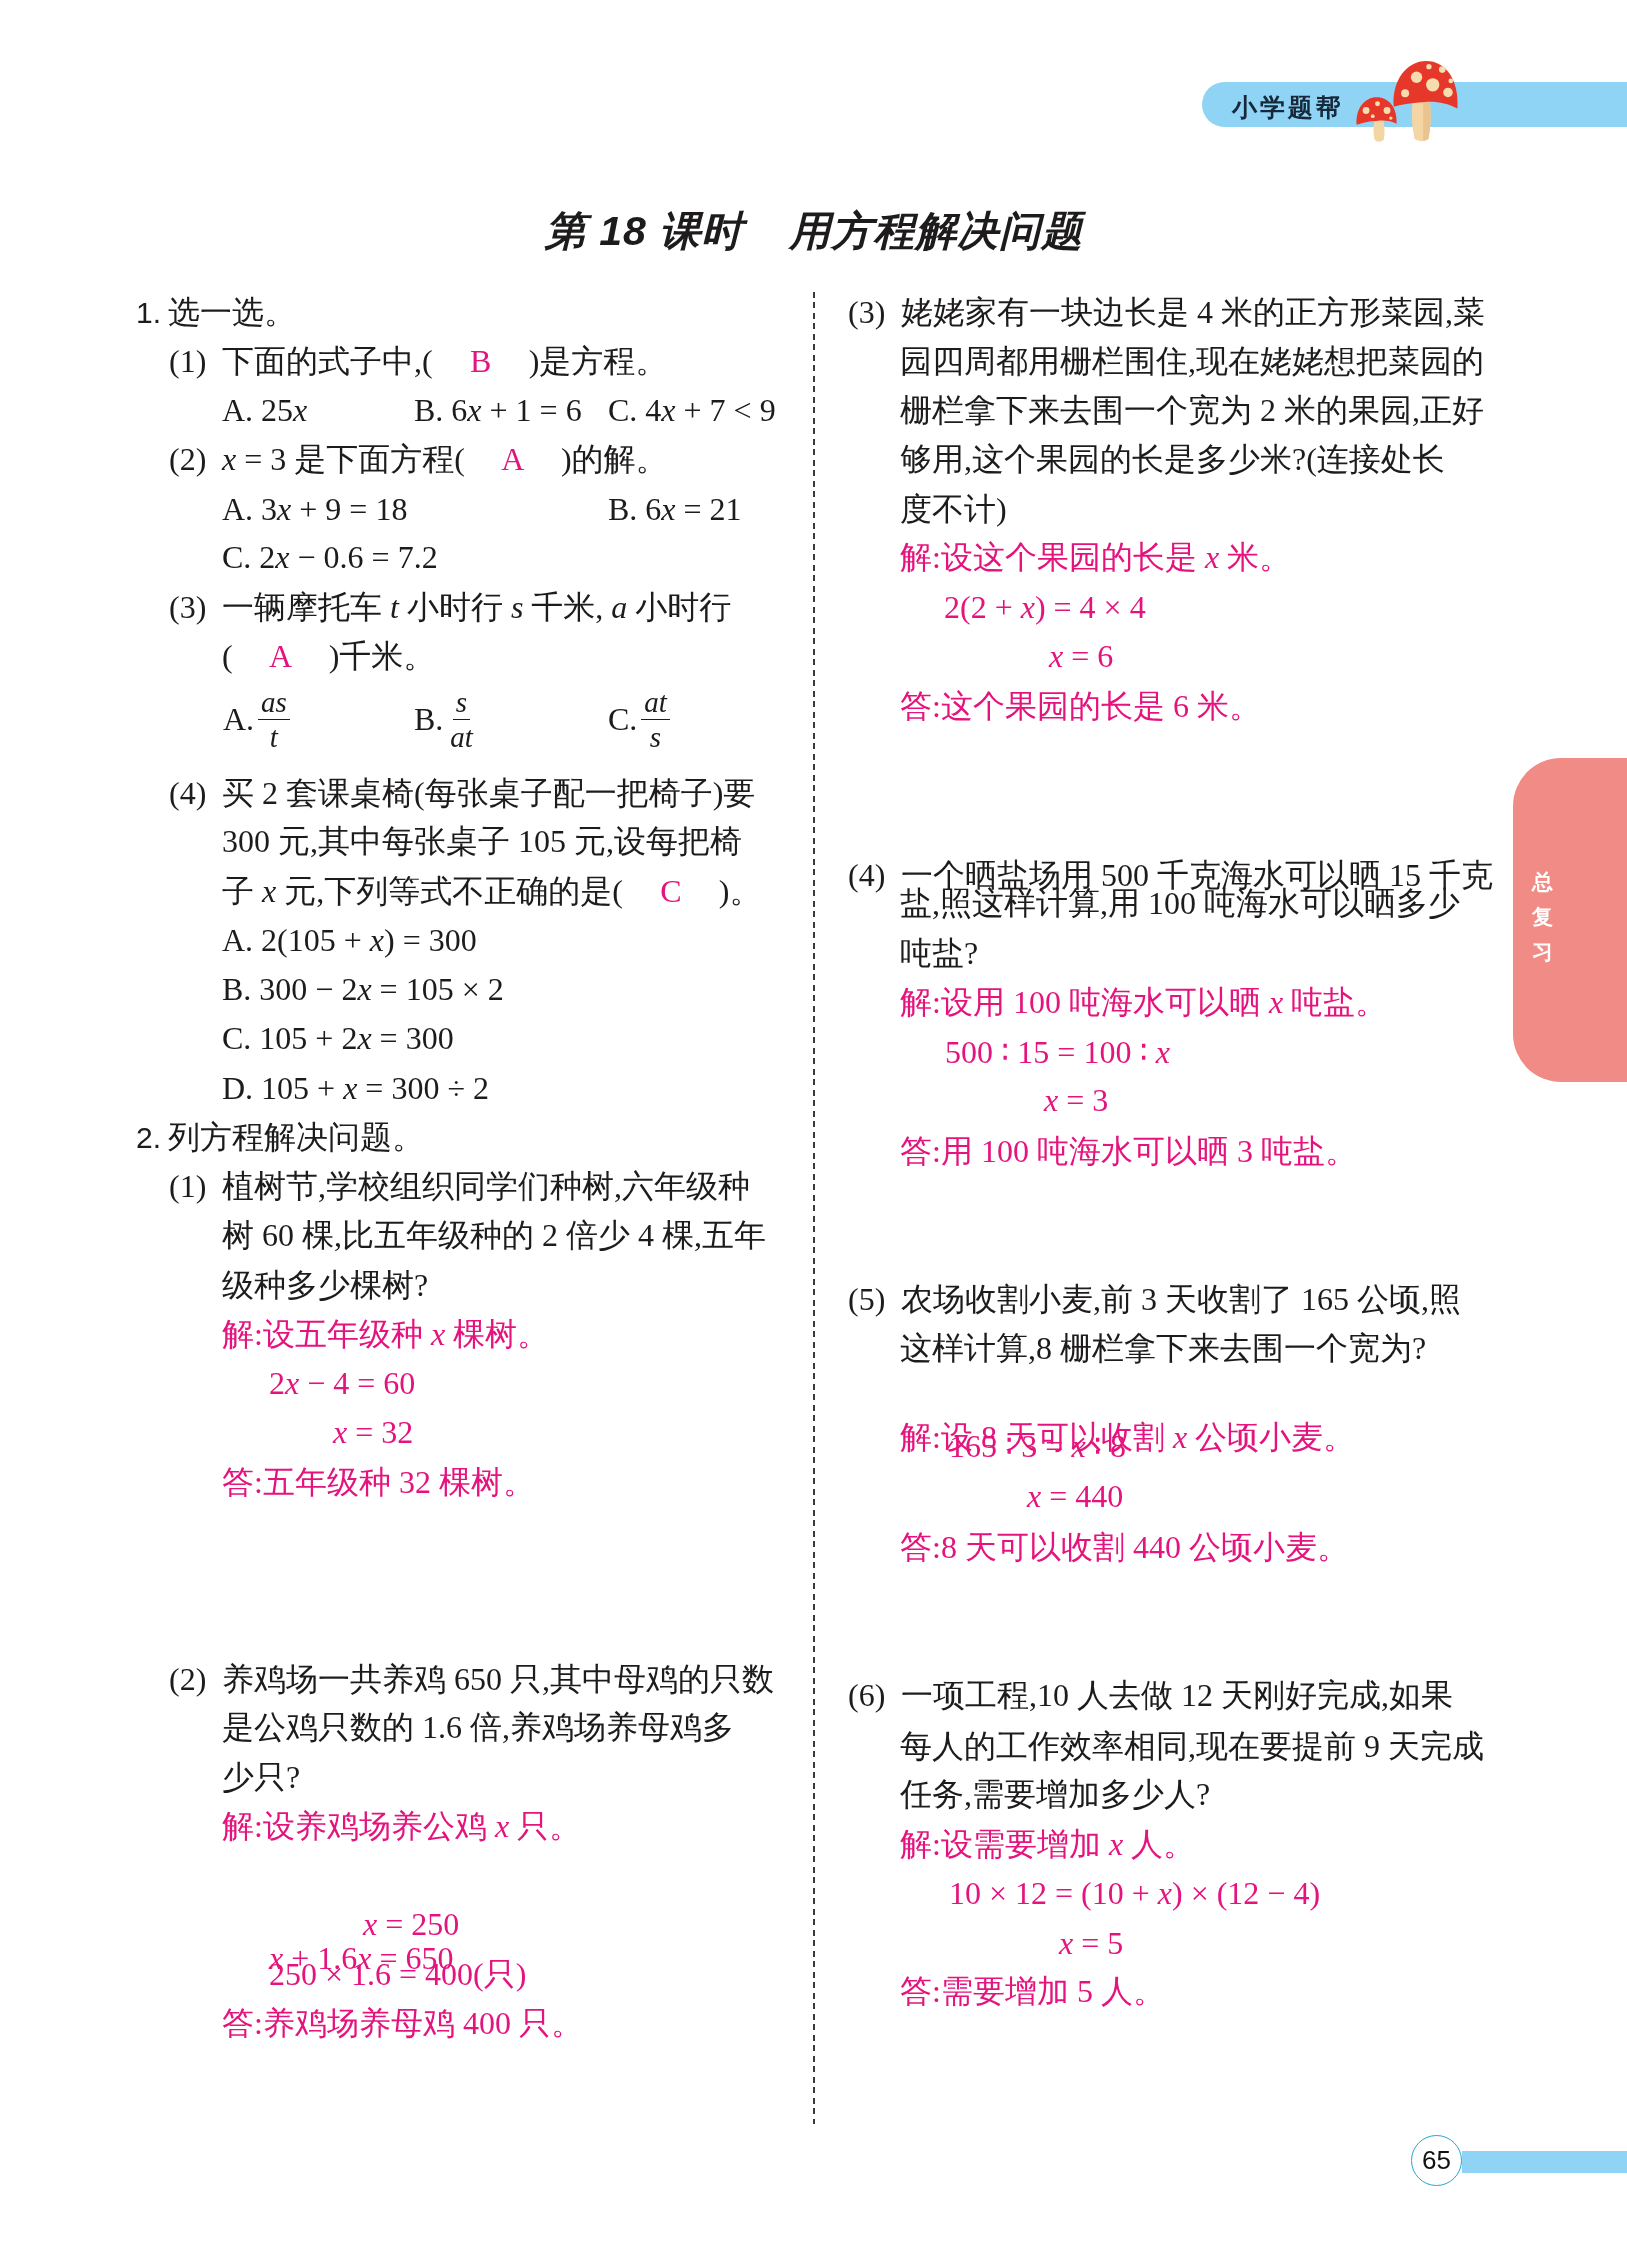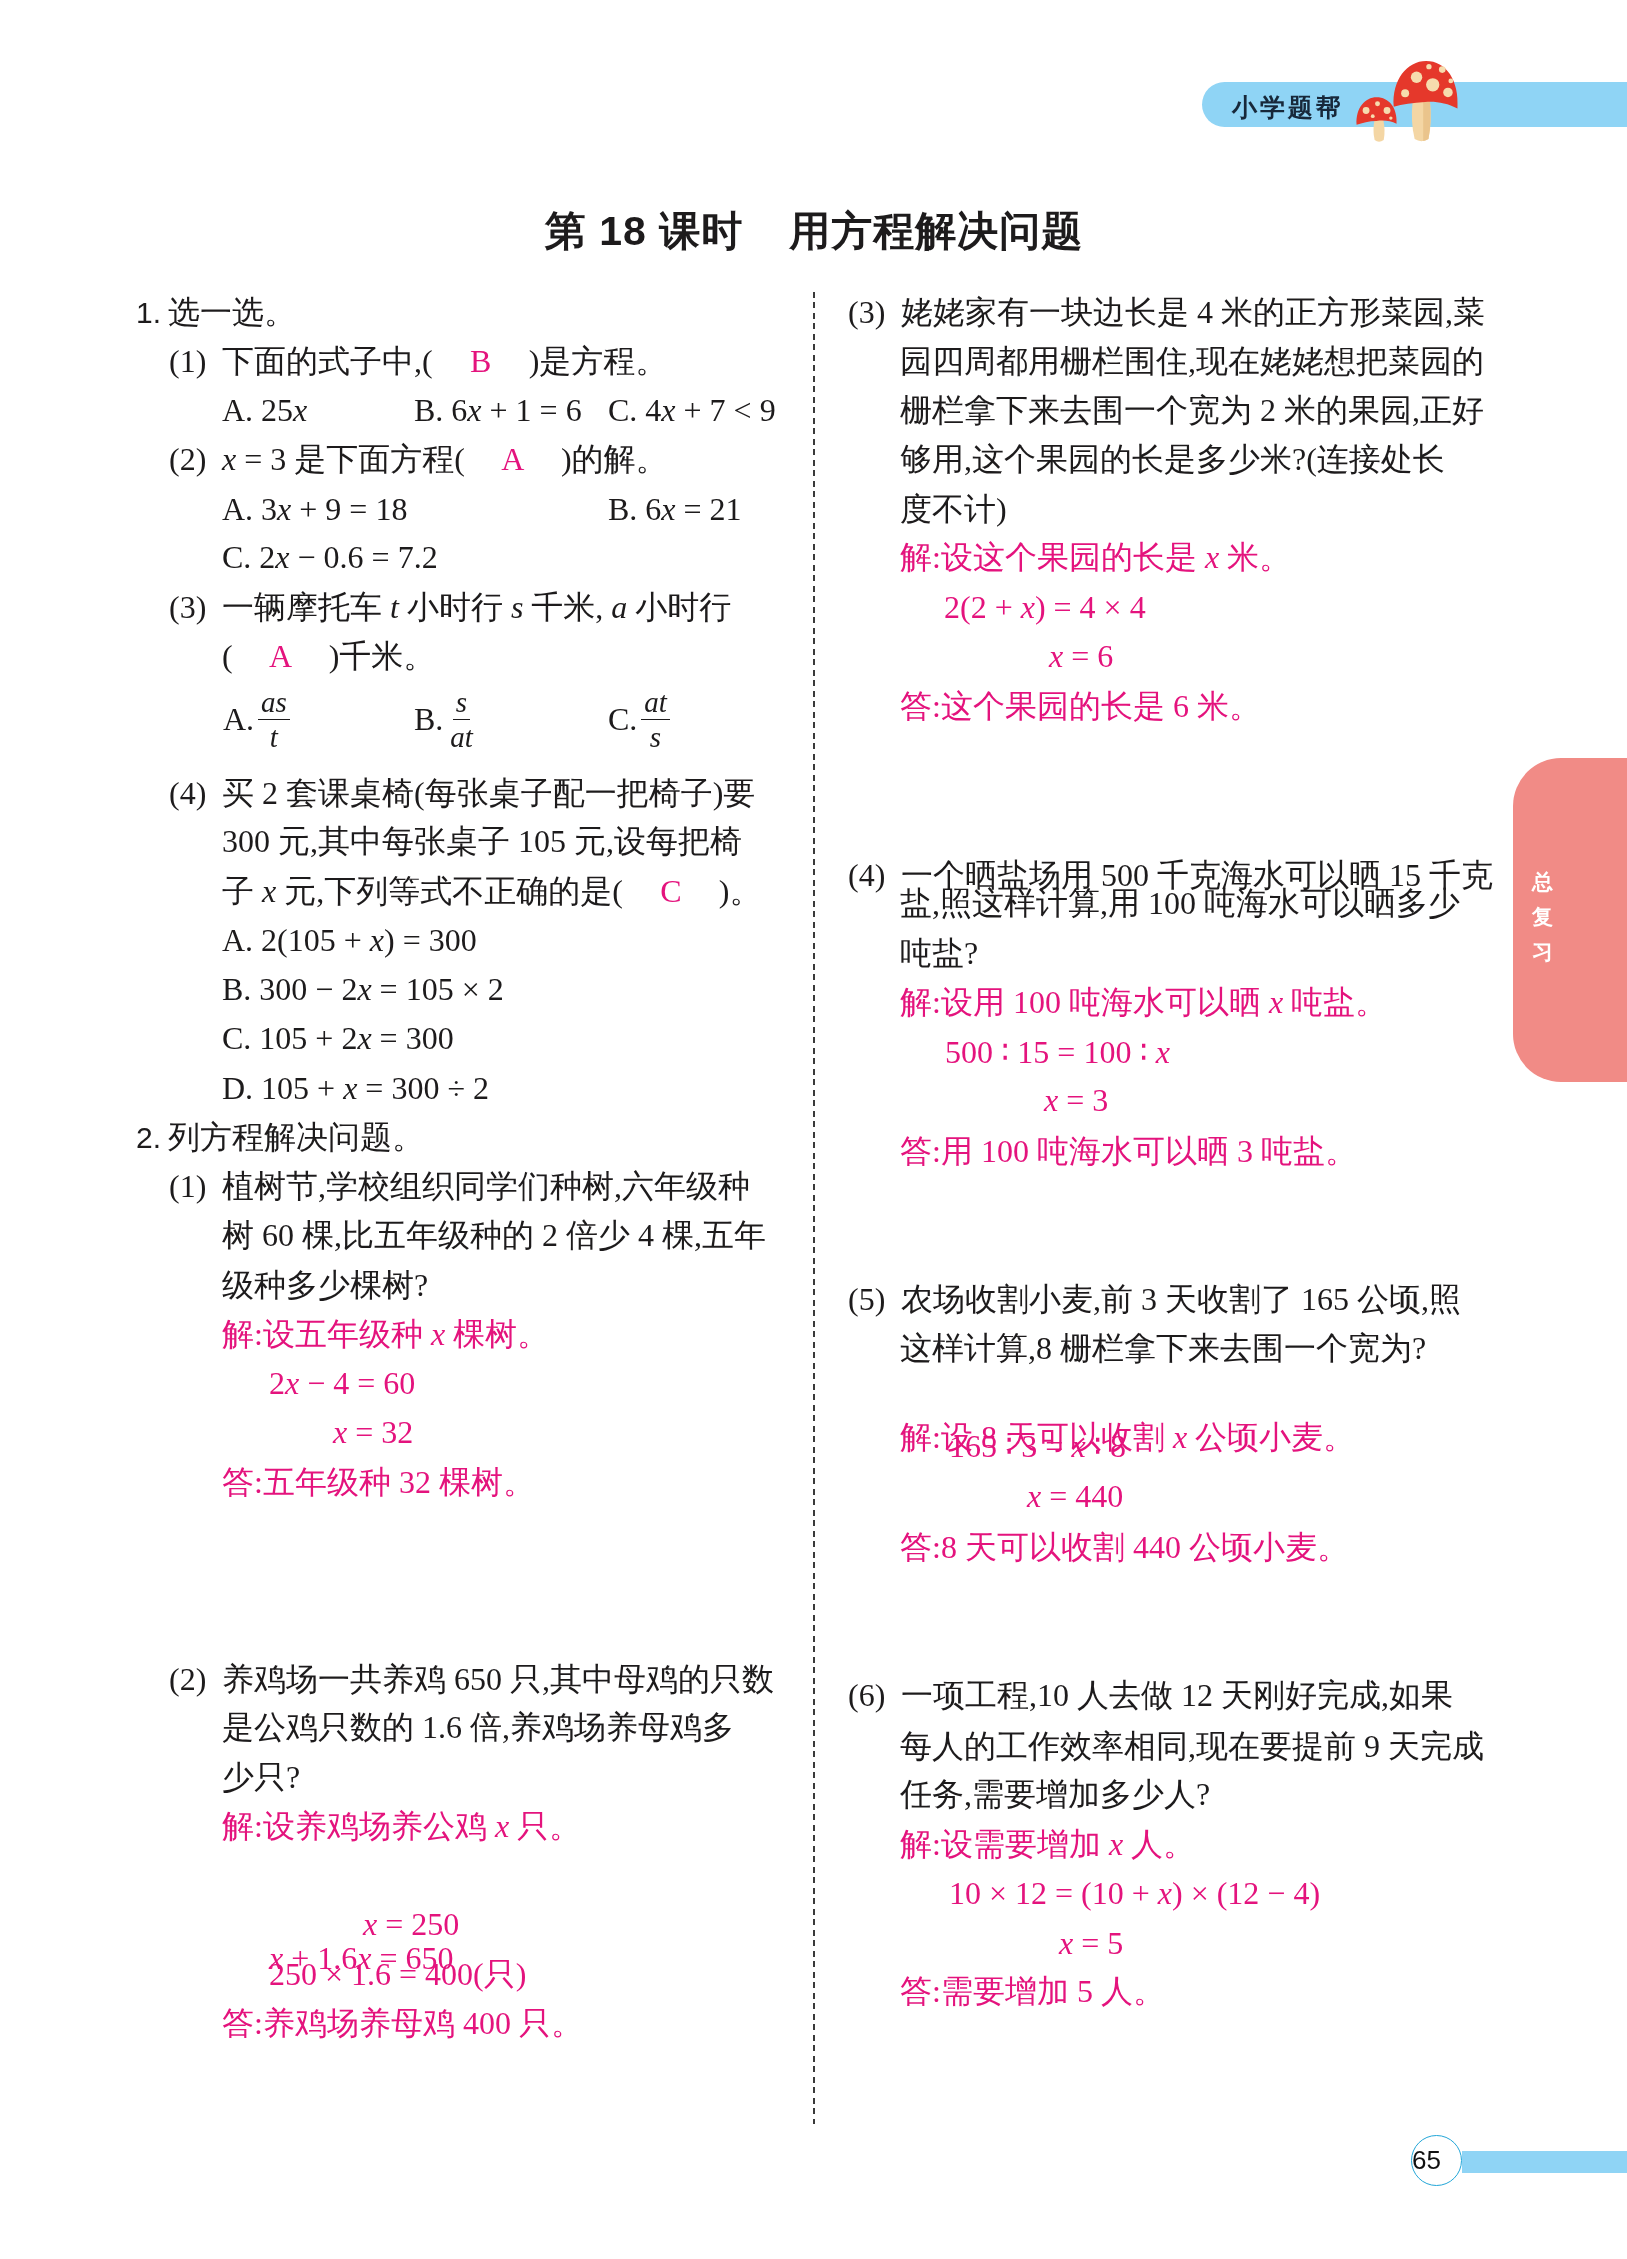--- a/index.html
+++ b/index.html
@@ -18,38 +18,38 @@
   .num{display:inline-block;width:53px;}
   .hnum{display:inline-block;width:32px;font-family:"Liberation Sans","DejaVu Sans",sans-serif;font-size:30px;}
   .pk{color:var(--pink);}
   .ans{display:inline-block;width:96px;text-align:center;color:var(--pink);font-family:"Liberation Serif",serif;}
   .m i{font-style:italic;}
   
   .banner{position:absolute;left:1202px;top:82px;width:426px;height:45px;background:var(--banner);border-radius:23px 0 0 23px;}
   .brand{position:absolute;left:1232px;top:89px;height:38px;line-height:38px;font-size:25px;letter-spacing:2.9px;color:#17283a;font-family:"DejaVu Sans",sans-serif;font-weight:bold;}
   .mush{position:absolute;left:1348px;top:55px;width:119px;height:91px;}
   
-  .title{position:absolute;left:0;top:206px;width:1628px;text-align:center;height:50px;line-height:50px;font-size:41px;font-weight:bold;font-family:"Liberation Sans","DejaVu Sans",sans-serif;letter-spacing:1px;}
+  .title{position:absolute;left:0;top:206px;width:1628px;text-align:center;height:50px;line-height:50px;font-size:41px;font-weight:bold;font-family:"Liberation Sans","DejaVu Sans",sans-serif;letter-spacing:1px;font-style:italic;}
   .title .gap{display:inline-block;width:46px;}
   
   .divider{position:absolute;left:813px;top:292px;width:1.9px;height:1832px;
     background:repeating-linear-gradient(to bottom,#3a3a3a 0 5.7px,transparent 5.7px 10.5px);}
   
   .fopt{position:absolute;top:683px;height:73px;display:flex;align-items:center;font-size:32px;}
   .frac{display:inline-flex;flex-direction:column;align-items:center;margin-left:4px;font-size:29px;line-height:34px;}
   .frac .fn{border-bottom:1.9px solid var(--ink);padding:0 2.9px;}
   .frac .fd{padding:0 2.9px;}
   
   .sidetab{position:absolute;left:1513px;top:758px;width:115px;height:324px;background:var(--tab);border-radius:48px 0 0 48px;}
   .sidetab .chars{position:absolute;left:17px;top:107px;width:25px;display:flex;flex-direction:column;align-items:center;}
   .sidetab .ch{color:#fff;font-family:"DejaVu Sans",sans-serif;font-weight:bold;font-size:21px;height:35px;line-height:35px;}
   
   .pbar{position:absolute;left:1462px;top:2151px;width:166px;height:22px;background:var(--banner);}
   .pnum{position:absolute;left:1411px;top:2135px;width:49px;height:49px;border:1.9px solid var(--ring);border-radius:50%;background:#fff;
-    line-height:49px;font-size:26px;font-family:"Liberation Sans","DejaVu Sans",sans-serif;color:#111;}
+    text-align:center;line-height:49px;font-size:26px;font-family:"Liberation Sans","DejaVu Sans",sans-serif;color:#111;}
 </style>
 </head>
 <body>
 
 <div class="banner"></div>
 <div class="brand">小学题帮</div>
 <svg class="mush" viewBox="0 0 125 95" xmlns="http://www.w3.org/2000/svg">
   <path d="M28,67 L37,67 Q39.5,80 37.5,89 Q32.5,92.5 28,89 Q25.5,80 28,67 Z" fill="#f4d6a4"></path>
   <path d="M9,73 C8,55 18,44 30,44 C43,44 52,55 51,72 C45,69 38,68 30,69 C22,69 15,71 9,73 Z" fill="#e5382b"></path>
   <circle cx="19" cy="58" r="3.6" fill="#f6dcae"></circle>

